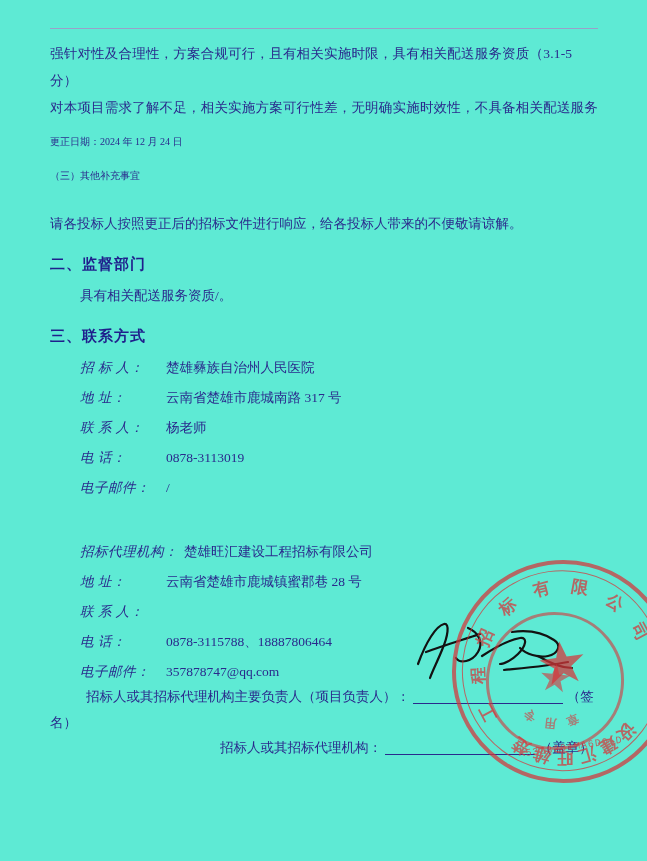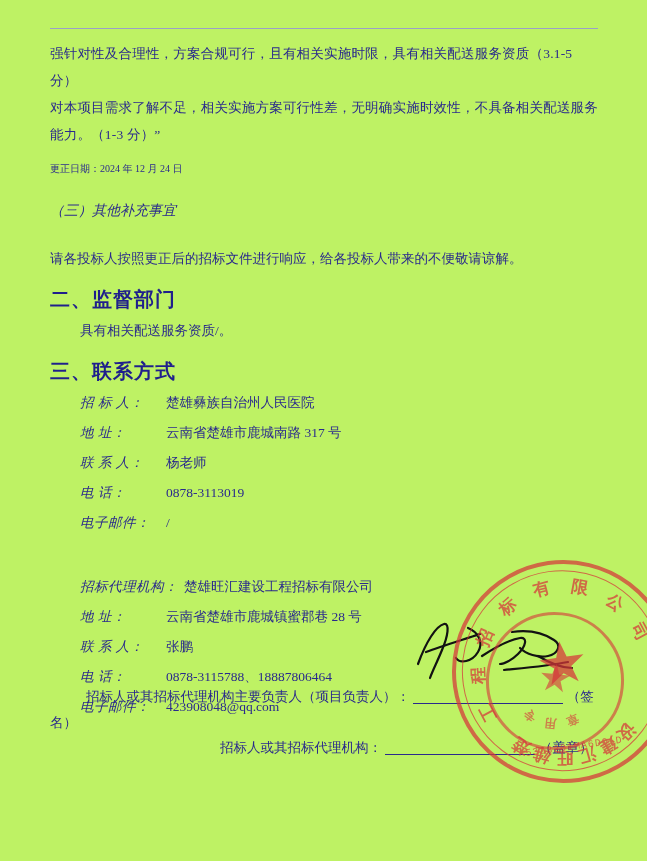--- a/index.html
+++ b/index.html
@@ -13,21 +13,21 @@
     position: relative;
     font-family: "Liberation Serif", serif;
     color: #1a1a7a;
     overflow: hidden;
   }
   .page {
     position: absolute;
     left: 0; top: 0;
     width: 647px;
     height: 861px;
-    background: #bef264;
+    background: #5eead4;
   }
   .rule-top {
     position: absolute;
     left: 50px;
     top: 28px;
     width: 548px;
     height: 1px;
     background: #9aa0c8;
   }
   .content {
@@ -45,34 +45,33 @@
   }
   .p-block { margin: 0 0 0 0; }
 
   .line-date {
     font-size: 10px;
     line-height: 30px;
     color: #2a2a8c;
     margin-top: 6px;
   }
   .sec-sub {
-    font-size: 14px;
-    line-height: 30px;
-    color: #2a2a8c;
-    margin-top: 12px;
-    font-style: italic;
+    font-size: 10px;
+    line-height: 30px;
+    color: #2a2a8c;
+    margin-top: 4px;
   }
   .sec-body {
     font-size: 13.5px;
     line-height: 30px;
     color: #2a2a8c;
     margin-top: 18px;
   }
   .heading {
-    font-size: 20px;
+    font-size: 15px;
     font-weight: bold;
     line-height: 34px;
     color: #1f1f8c;
     margin-top: 8px;
     letter-spacing: 1px;
   }
   .sub-body {
     font-size: 13.5px;
     line-height: 30px;
     color: #2a2a8c;
@@ -226,21 +225,20 @@
 <body>
 
 <div class="page">
 
   <div class="rule-top"></div>
 
   <div class="content">
 
     <div class="para p-block">强针对性及合理性，方案合规可行，且有相关实施时限，具有相关配送服务资质（3.1-5 分）</div>
     <div class="para p-block">对本项目需求了解不足，相关实施方案可行性差，无明确实施时效性，不具备相关配送服务</div>
-    <div class="para p-block">能力。（1-3 分）”</div>
 
     <div class="line-date">更正日期：2024 年 12 月 24 日</div>
 
     <div class="sec-sub">（三）其他补充事宜</div>
     <div class="sec-body">请各投标人按照更正后的招标文件进行响应，给各投标人带来的不便敬请谅解。</div>
 
     <div class="heading">二、监督部门</div>
     <div class="sub-body">具有相关配送服务资质/。</div>
 
     <div class="heading">三、联系方式</div>
@@ -271,29 +269,28 @@
     <div class="kv agency-block">
       <span class="k" style="width:auto;flex:0 0 auto;padding-right:6px;">招标代理机构：</span>
       <span class="v">楚雄旺汇建设工程招标有限公司</span>
     </div>
     <div class="kv">
       <span class="k">地    址：</span>
       <span class="v">云南省楚雄市鹿城镇蜜郡巷 28 号</span>
     </div>
     <div class="kv">
       <span class="k">联 系 人：</span>
-      <span class="v">张鹏</span>
     </div>
     <div class="kv">
       <span class="k">电    话：</span>
       <span class="v">0878-3115788、18887806464</span>
     </div>
     <div class="kv">
       <span class="k">电子邮件：</span>
-      <span class="v">423908048@qq.com</span>
+      <span class="v">357878747@qq.com</span>
     </div>
 
   </div>
 
   <div class="sign-row sign-row-1">
     <span style="margin-left:36px;">招标人或其招标代理机构主要负责人（项目负责人）：</span>
     <span class="sign-underline long"></span>
     <span>（签名）</span>
   </div>
 

